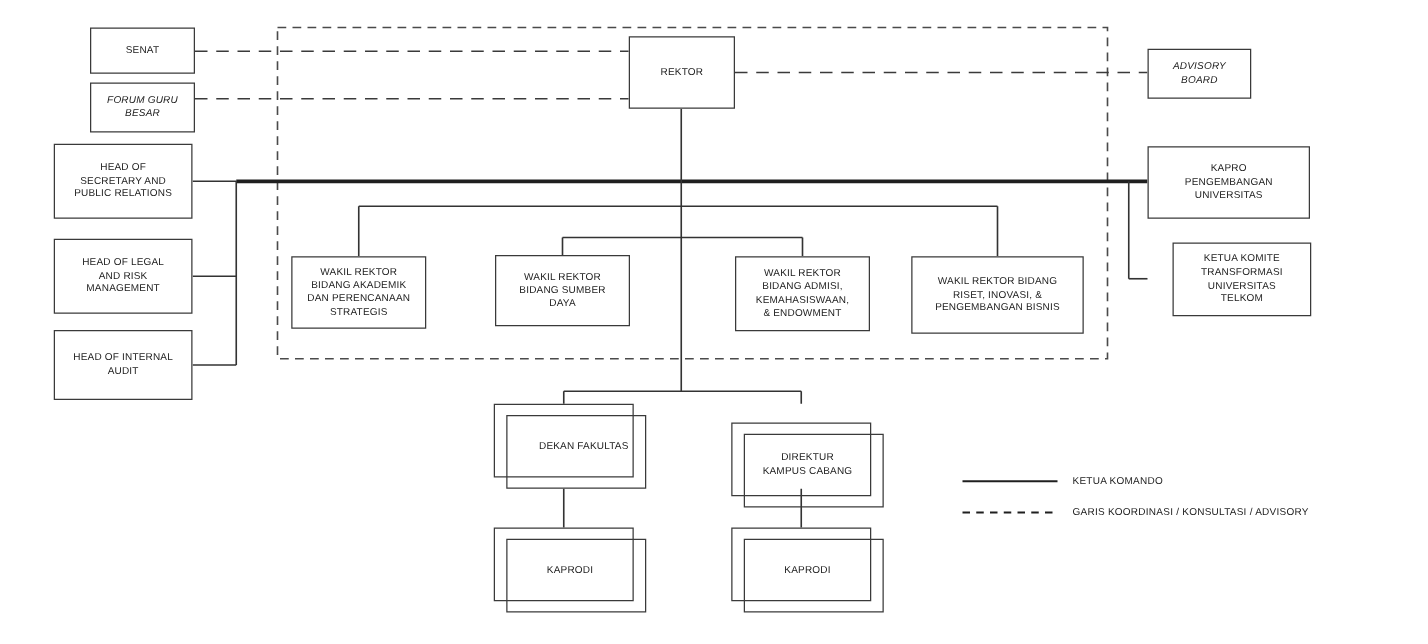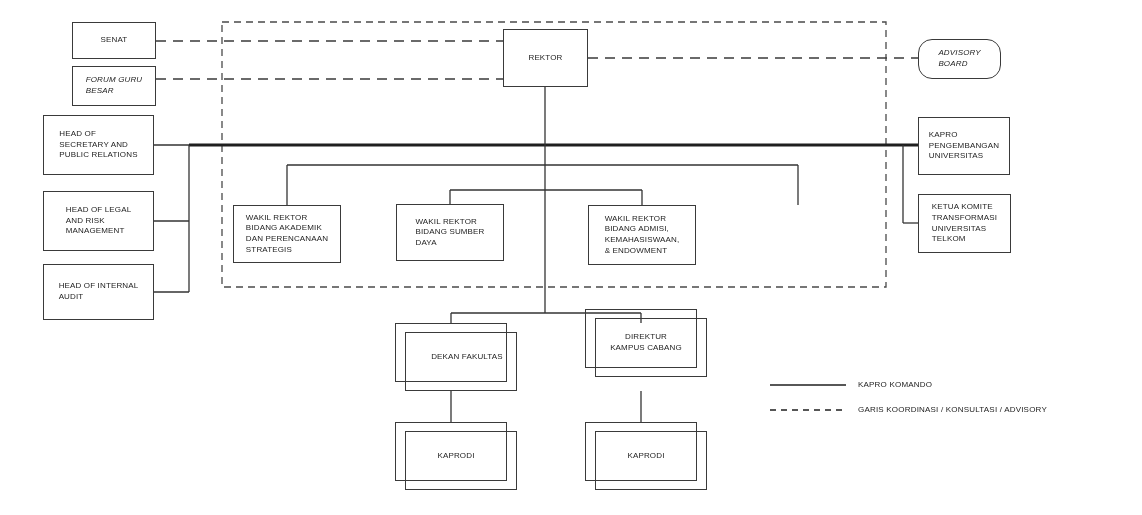--- a/index.html
+++ b/index.html
@@ -10,21 +10,21 @@
     font-family:"Liberation Sans", sans-serif;
     overflow:hidden;
   }
   svg.wires{position:absolute;left:0;top:0;z-index:1;}
   .box{
     position:absolute;
     box-sizing:border-box;
     border:1.4px solid #3a3a3a;
     background:#ffffff;
     display:flex;align-items:center;justify-content:center;
-    text-align:left;
+    text-align:center;
     font-size:8px;line-height:1.32;letter-spacing:.15px;
     color:#1c1c1c;
     white-space:pre-line;
     z-index:2;
   }
   .box.italic{font-style:italic;}
   .stack{
     position:absolute;z-index:2;
   }
   .stack .sheet{
@@ -98,63 +98,66 @@
 SECRETARY AND
 PUBLIC RELATIONS</div>
   <div class="box" style="left:43px;top:264px;width:111px;height:56px;">HEAD OF INTERNAL
 AUDIT</div>
   <div class="box" style="left:43px;top:191px;width:111px;height:60px;">HEAD OF LEGAL
 AND RISK
 MANAGEMENT</div>
 
   <div class="box" style="left:503px;top:29px;width:85px;height:58px;">REKTOR</div>
 
-  <div class="box italic" style="left:918px;top:39px;width:83px;height:40px;border-radius:14px;">ADVISORY
+  <div class="box italic" style="left:918px;top:39px;width:83px;height:40px;">ADVISORY
 BOARD</div>
-  <div class="box" style="left:918px;top:117px;width:92px;height:58px;">KAPRO
+  <div class="box" style="left:918px;top:117px;width:130px;height:58px;">KAPRO
 PENGEMBANGAN
 UNIVERSITAS</div>
-  <div class="box" style="left:918px;top:194px;width:93px;height:59px;">KETUA KOMITE
+  <div class="box" style="left:938px;top:194px;width:111px;height:59px;">KETUA KOMITE
 TRANSFORMASI
 UNIVERSITAS
 TELKOM</div>
 
   <div class="box" style="left:233px;top:205px;width:108px;height:58px;">WAKIL REKTOR
 BIDANG AKADEMIK
 DAN PERENCANAAN
 STRATEGIS</div>
   <div class="box" style="left:396px;top:204px;width:108px;height:57px;">WAKIL REKTOR
 BIDANG SUMBER
 DAYA</div>
   <div class="box" style="left:588px;top:205px;width:108px;height:60px;">WAKIL REKTOR
 BIDANG ADMISI,
 KEMAHASISWAAN,
 &amp; ENDOWMENT</div>
+  <div class="box" style="left:729px;top:205px;width:138px;height:62px;">WAKIL REKTOR BIDANG
+RISET, INOVASI, &amp;
+PENGEMBANGAN BISNIS</div>
 
   <div class="stack" style="left:395px;top:323px;width:144px;height:68px;">
     <div class="sheet back"></div>
     <div class="sheet front"></div>
     <div class="stack-label">DEKAN FAKULTAS</div>
   </div>
 
-  <div class="stack" style="left:585px;top:309px;width:122px;height:68px;">
+  <div class="stack" style="left:585px;top:338px;width:122px;height:68px;">
     <div class="sheet back"></div>
     <div class="sheet front"></div>
     <div class="stack-label">DIREKTUR
 KAMPUS CABANG</div>
   </div>
 
   <div class="stack" style="left:395px;top:422px;width:122px;height:68px;">
     <div class="sheet back"></div>
     <div class="sheet front"></div>
     <div class="stack-label">KAPRODI</div>
   </div>
 
   <div class="stack" style="left:585px;top:422px;width:122px;height:68px;">
     <div class="sheet back"></div>
     <div class="sheet front"></div>
     <div class="stack-label">KAPRODI</div>
   </div>
 
-  <div class="legend-label" style="left:858px;top:380px;">KAPRO KOMANDO</div>
+  <div class="legend-label" style="left:858px;top:380px;">KETUA KOMANDO</div>
   <div class="legend-label" style="left:858px;top:405px;">GARIS KOORDINASI / KONSULTASI / ADVISORY</div>
 
 </div>
 
 </body></html>

